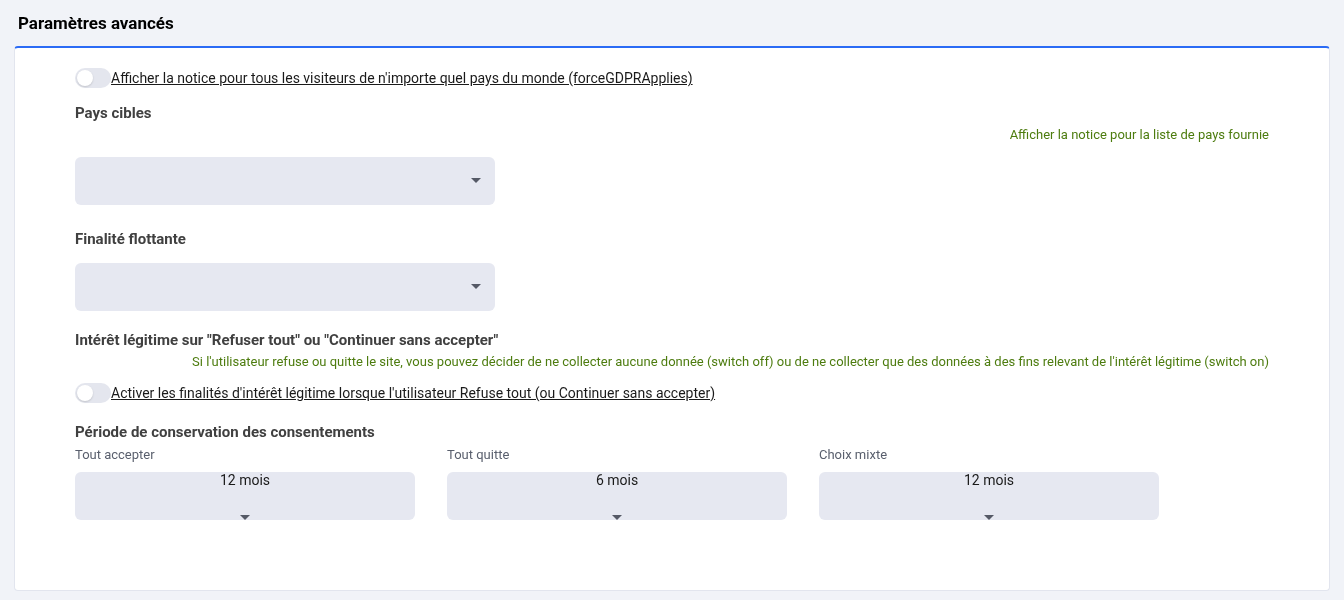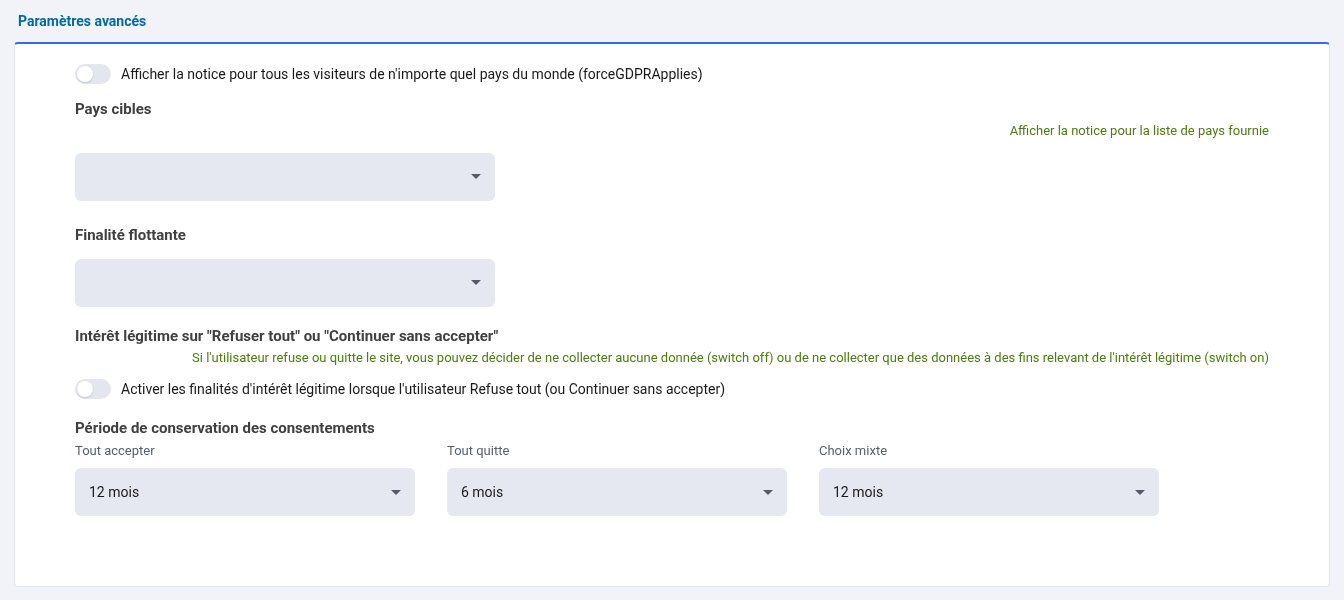--- a/index.html
+++ b/index.html
@@ -4,39 +4,39 @@
 <style>
   * { box-sizing: border-box; margin: 0; padding: 0; }
   html, body {
     width: 1344px;
     height: 600px;
     font-family: -apple-system, BlinkMacSystemFont, "Segoe UI", Roboto, "Helvetica Neue", Arial, sans-serif;
     background: #f1f3f8;
     color: #1a1a1a;
   }
   .section-title {
-    font-size: 14px;
+    font-size: 17px;
     font-weight: 700;
     padding: 13px 18px 13px 18px;
-    color: #0369a1;
+    color: #000000;
   }
   .panel {
     background: #fff;
     border: 1px solid #e2e5ee;
     border-top: 2px solid #2b6bf5;
     border-radius: 4px;
     margin: 0 14px 12px 14px;
     padding: 20px 60px 30px 60px;
     min-height: 545px;
   }
   .toggle-row {
     display: flex;
     align-items: center;
-    gap: 10px;
     margin-bottom: 14px;
+    text-decoration: underline;
   }
   .toggle {
     width: 36px;
     height: 20px;
     background: #e4e6ee;
     border-radius: 10px;
     position: relative;
     flex-shrink: 0;
     cursor: pointer;
   }
@@ -107,20 +107,21 @@
     height: 48px;
     background: #e6e8f1;
     border-radius: 6px;
     display: flex;
     align-items: center;
     justify-content: space-between;
     padding: 0 14px;
     cursor: pointer;
     font-size: 14px;
     color: #1a1a1a;
+    flex-direction: column;
   }
   .retention-select .caret {
     width: 0;
     height: 0;
     border-left: 5px solid transparent;
     border-right: 5px solid transparent;
     border-top: 5px solid #555966;
   }
   .spacer-sm { height: 4px; }
 </style>

